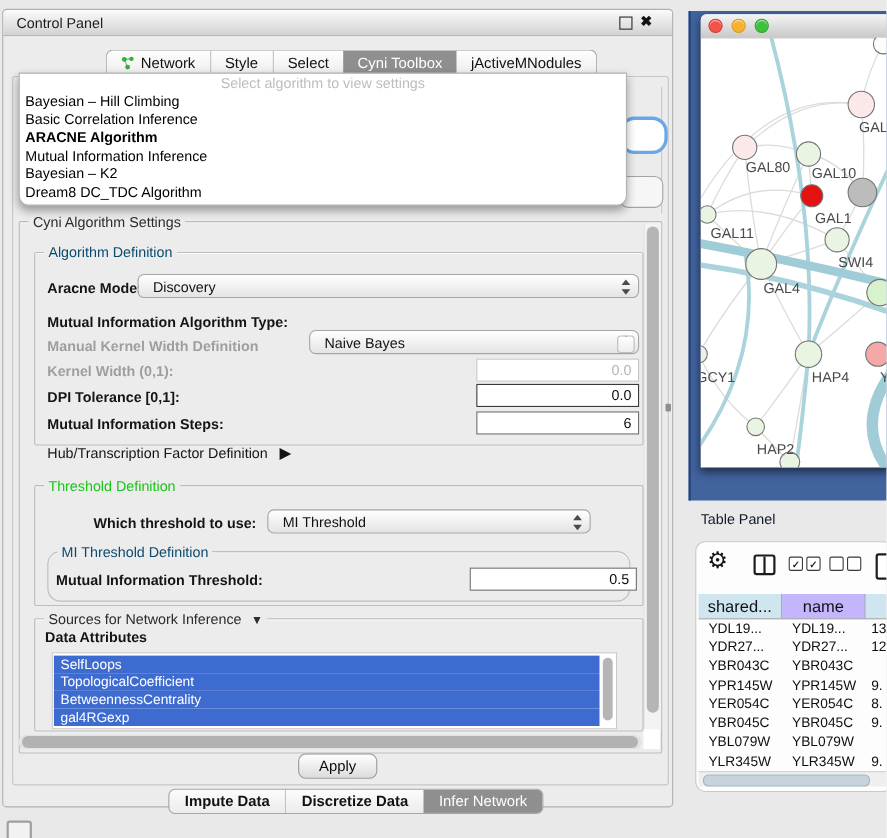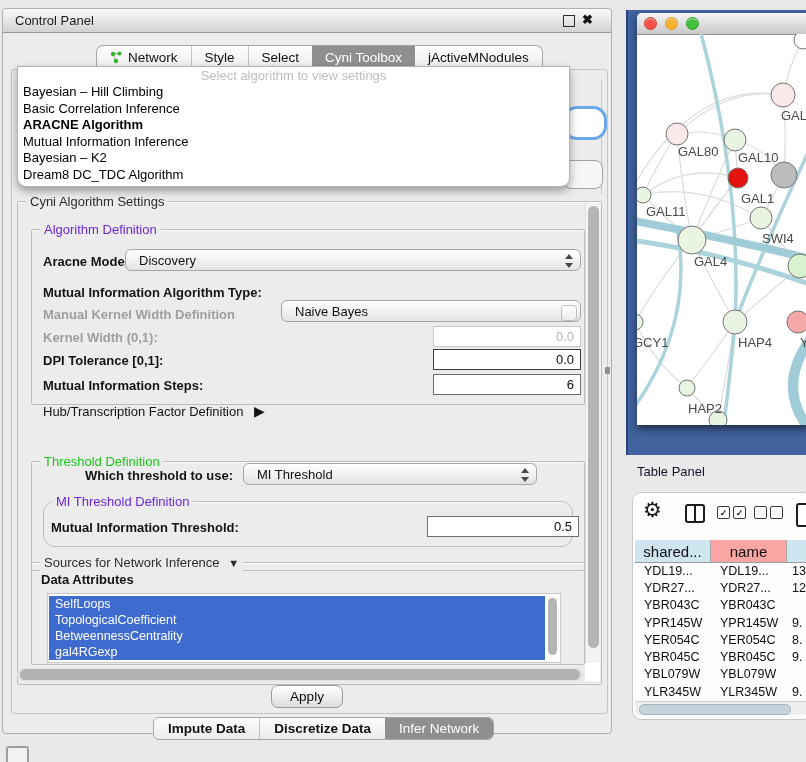--- a/index.html
+++ b/index.html
@@ -38,21 +38,21 @@
   .popup{left:14px;top:57px;width:551px;height:119px;background:#fff;border:1px solid #b3b3b3;
          border-radius:0 0 9px 9px;box-shadow:0 4px 9px rgba(0,0,0,.35);z-index:10;overflow:hidden;}
   .dd-prompt{height:17px;line-height:17px;text-align:center;color:#bdbdbd;font-size:13px;}
   .dd-item{height:16.5px;line-height:16.5px;padding-left:5px;font-size:13px;color:#000;white-space:nowrap;}
   .dd-item.sel{font-weight:bold;}
 
   
   .grp{border:1px solid #bdbdbd;border-radius:2px;box-shadow:inset 0 1px 0 rgba(255,255,255,.8);}
   .grp-title{position:absolute;top:-8px;left:8px;background:#ececec;padding:0 4px;font-size:13px;line-height:15px;white-space:nowrap;}
   .t-black{color:#2c2c2c;}
-  .t-blue{color:#6d28d9;}
+  .t-blue{color:#0c4a6e;}
   .t-green{color:#19c519;}
 
   .lbl{font-weight:bold;font-size:13px;color:#141414;white-space:nowrap;}
   .lbl.dis{color:#9e9e9e;}
   .plain{font-size:13px;color:#141414;white-space:nowrap;}
 
   .combo{height:22px;background:linear-gradient(#ffffff,#e4e4e4);border:1px solid #a6a6a6;
          border-radius:6px;font-size:13px;color:#111;display:flex;align-items:center;
          padding-left:13px;box-sizing:border-box;}
   .spin{position:absolute;right:7px;top:4px;width:9px;height:14px;}
@@ -205,21 +205,21 @@
     <span class="abs lbl" style="left:40px;top:369px;">Mutual Information Steps:</span>
     <div class="abs field" style="left:430px;top:365px;width:148px;height:21px;">
       <span>6</span>
     </div>
 
     <span class="abs plain" style="left:40px;top:394px;">
       <span>Hub/Transcription Factor Definition</span>
       <span style="font-size:14px;margin-left:7px;">▶</span>
     </span>
 
-    <div class="abs grp" style="left:28px;top:432px;width:552px;height:108px;margin-top:20px;">
+    <div class="abs grp" style="left:28px;top:432px;width:552px;height:108px;">
       <span class="grp-title t-green">Threshold Definition</span>
     </div>
     <span class="abs lbl" style="left:82px;top:459px;">Which threshold to use:</span>
     <div class="abs combo" style="left:240px;top:454px;width:294px;">
       <span>MI Threshold</span>
       <span class="spin"></span>
     </div>
     <div class="abs grp" style="left:40px;top:492px;width:528px;height:44px;border-radius:12px;">
       <span class="grp-title t-blue">MI Threshold Definition</span>
     </div>
@@ -341,21 +341,21 @@
       <span class="cb-ic">✓</span>
     </span>
     <span class="abs" style="left:121px;top:13px;display:flex;gap:3px;">
       <span class="cb-ic"></span>
       <span class="cb-ic"></span>
     </span>
     <span class="abs partic"></span>
 
     <div class="tbl-head abs" id="tbl-head">
         <div class="th" style="background: rgb(207, 230, 240);">shared...</div>
-        <div class="th" style="background: #fca5a5;">name</div>
+        <div class="th" style="background: #c4b5fd;">name</div>
         <div class="th" style="background: rgb(207, 230, 240);"></div>
       </div>
     <div class="tbl-rows abs" id="tbl-rows">
         <div class="tr">
           <div class="td">YDL19...</div>
           <div class="td">YDL19...</div>
           <div class="td" style="padding-left: 5px;">13</div>
         </div>
         <div class="tr">
           <div class="td">YDR27...</div>

